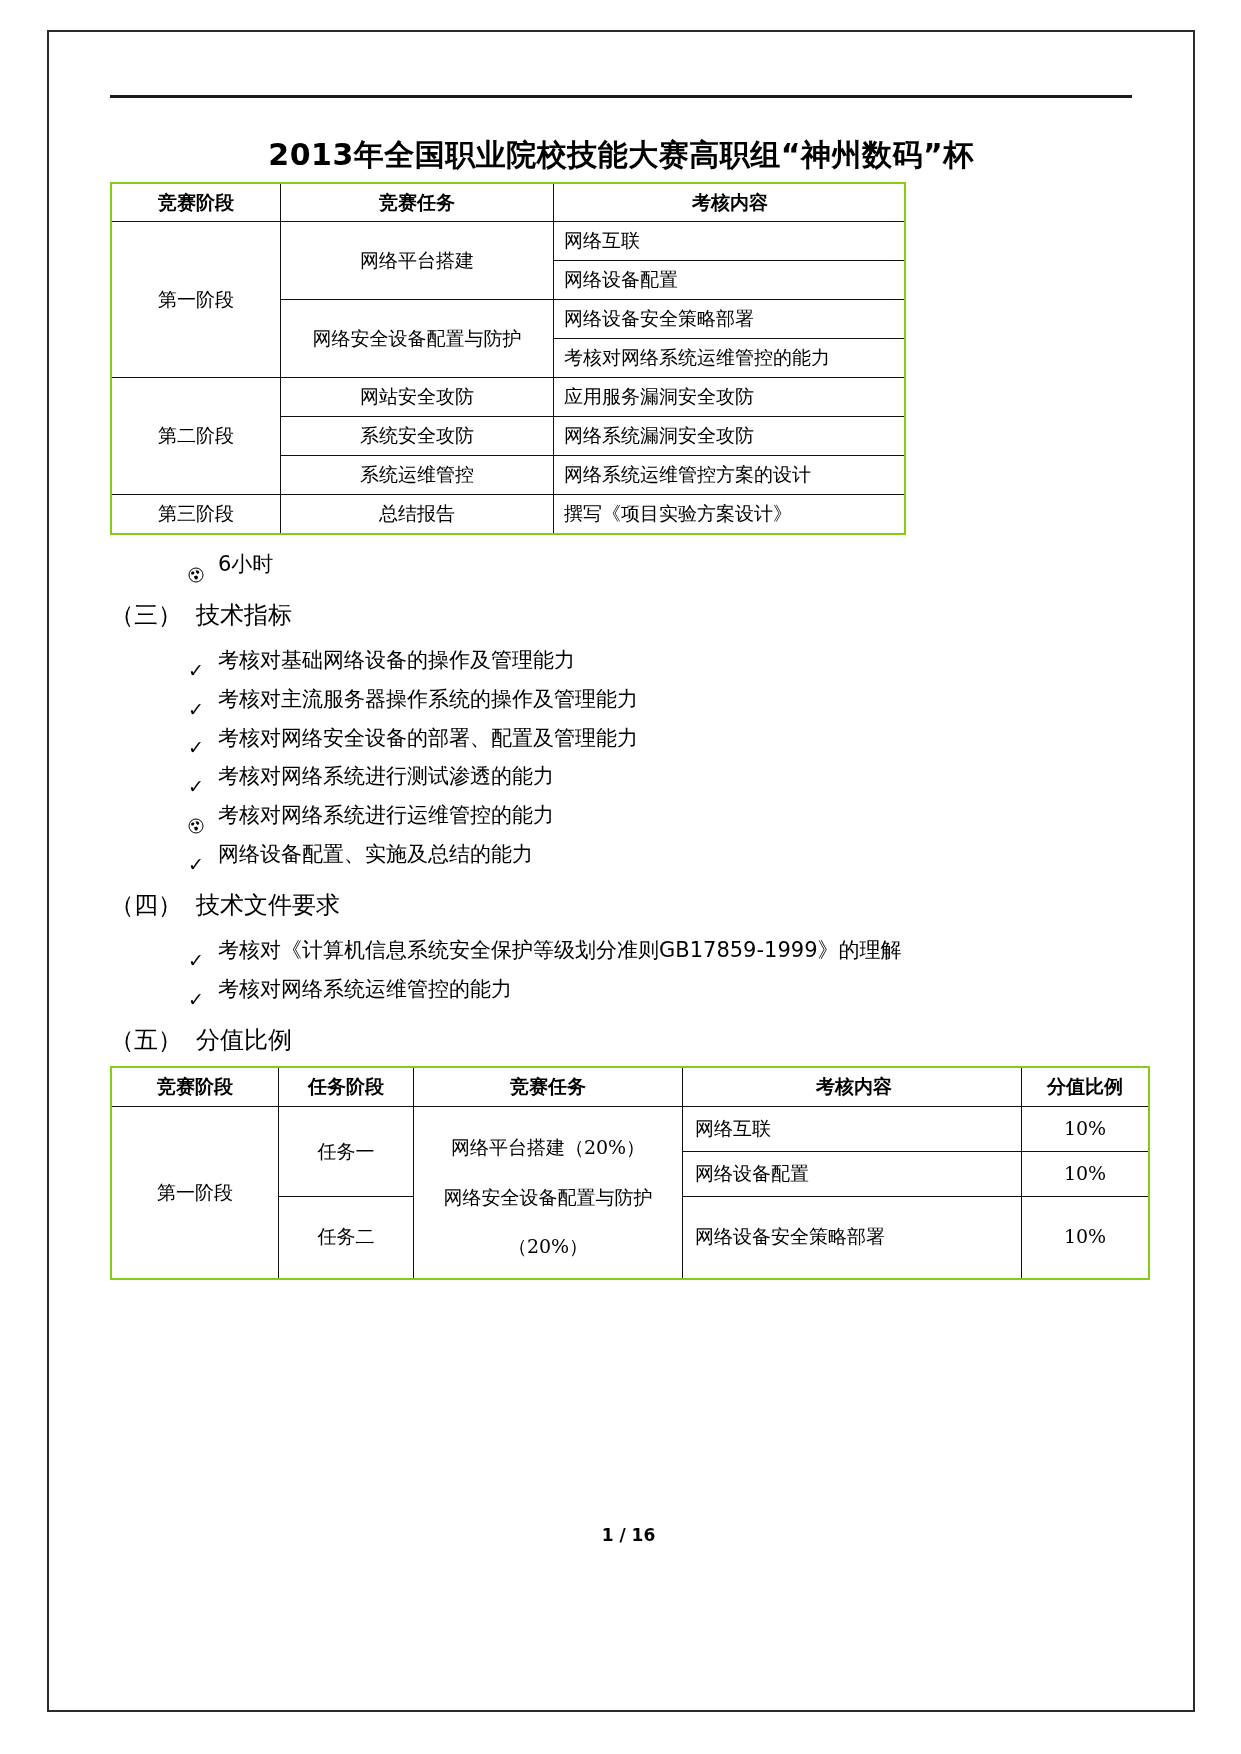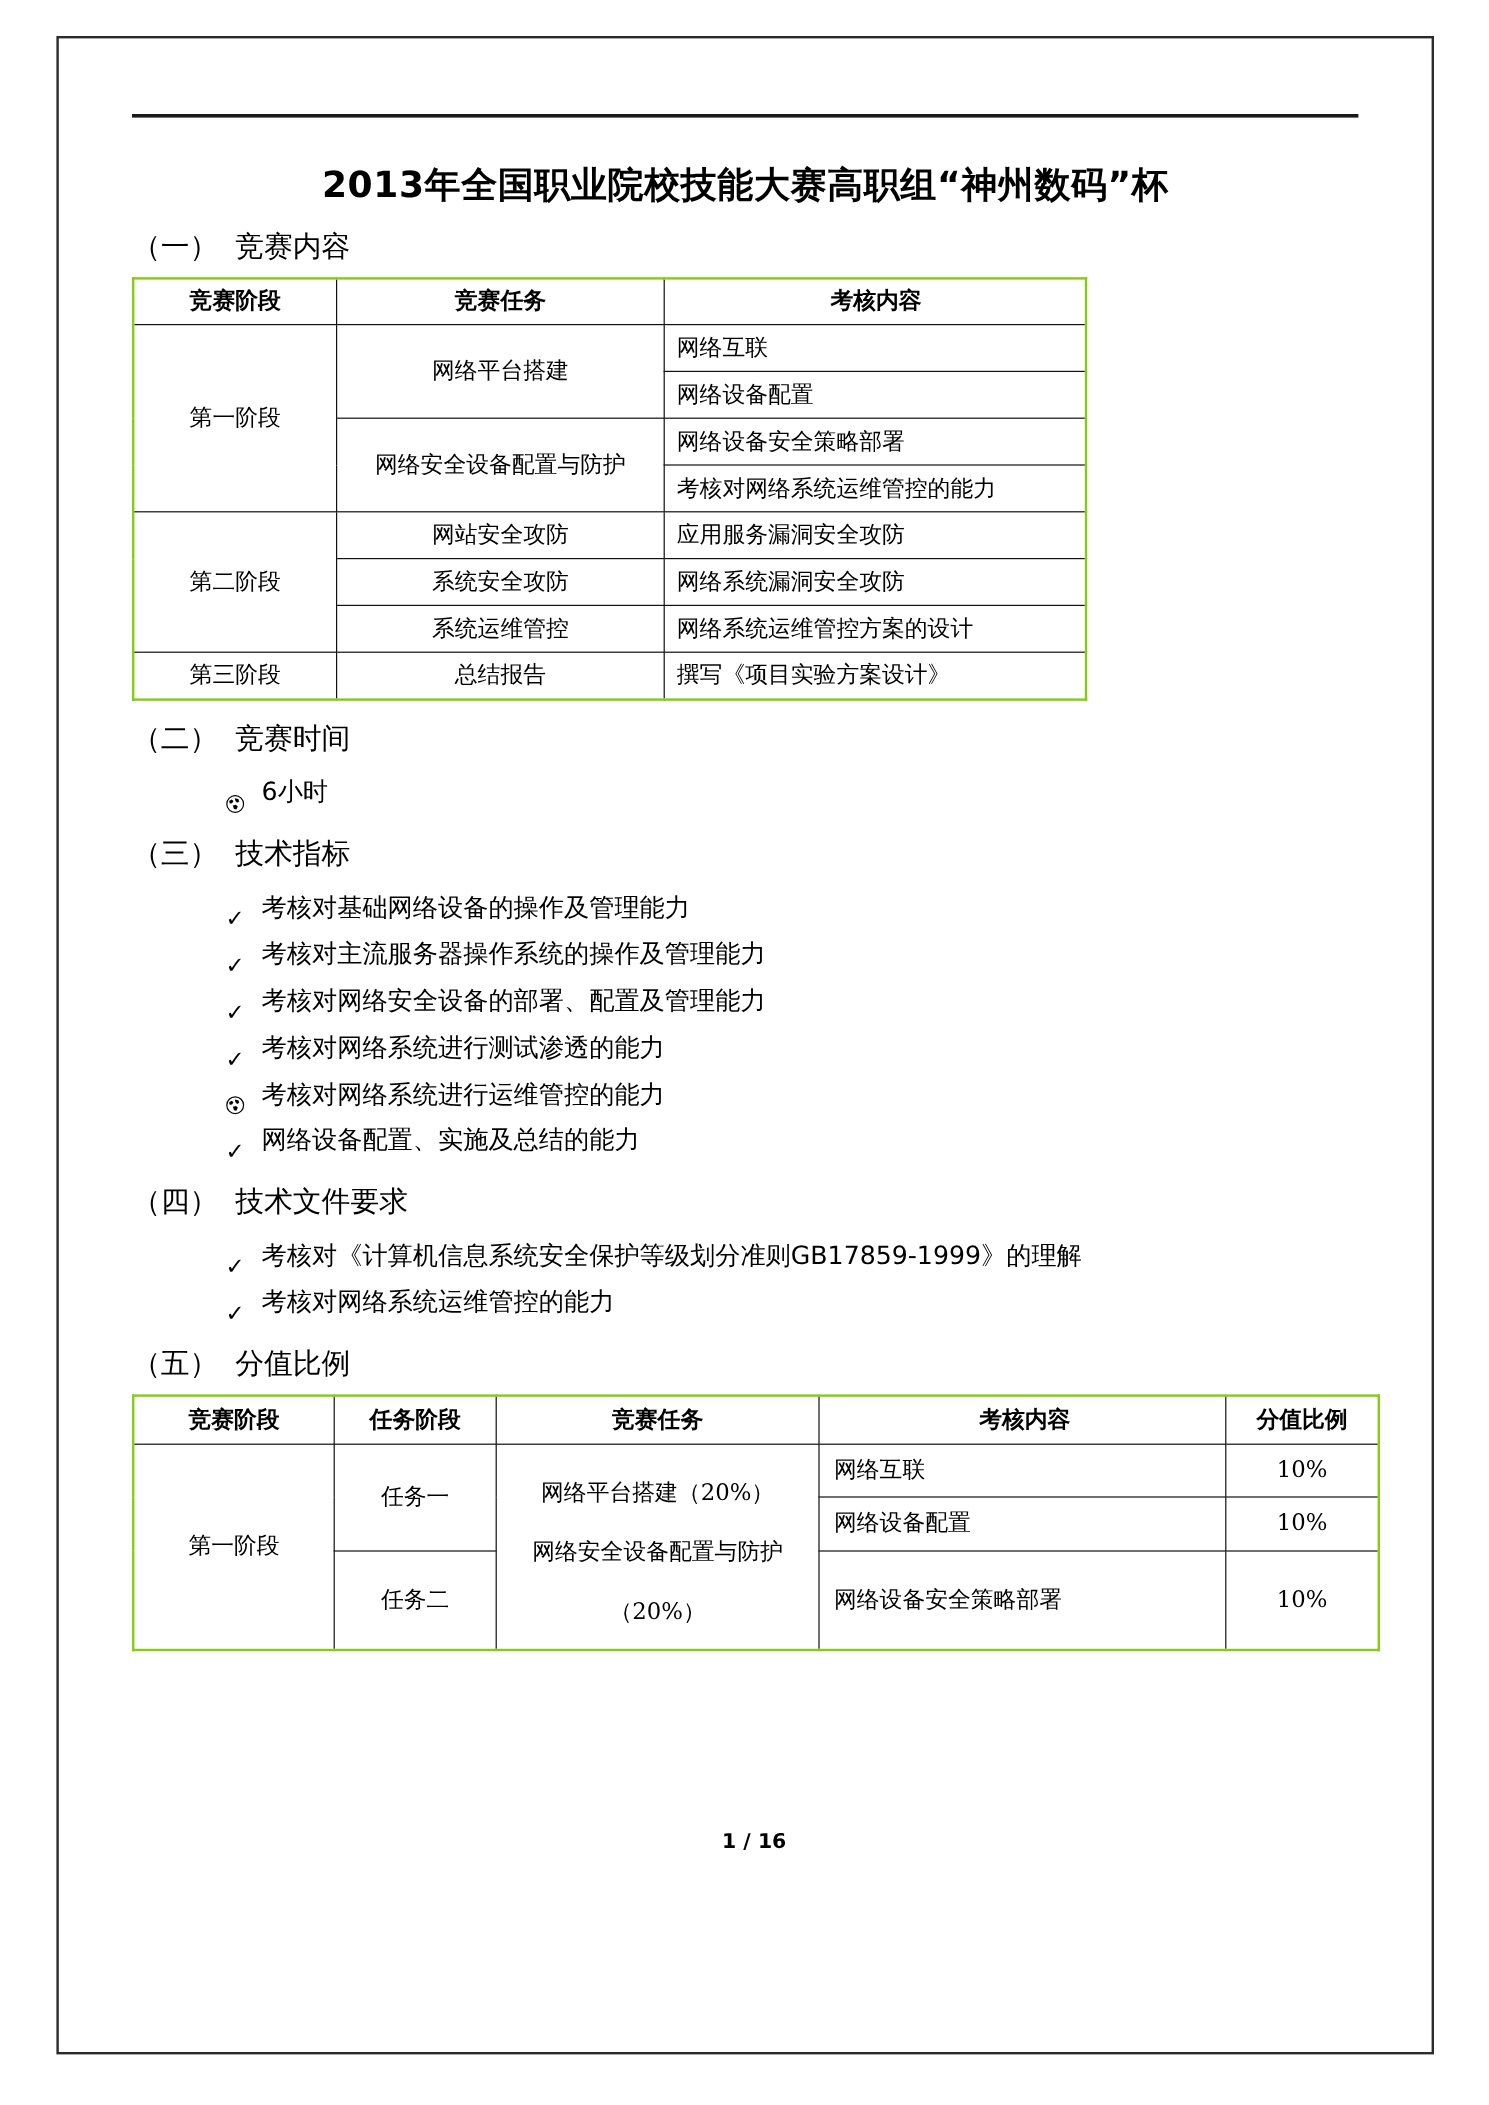--- a/index.html
+++ b/index.html
@@ -167,21 +167,20 @@
 
 <div class="page">
   <div class="scan-frame"></div>
 
   <div class="content">
 
     <div class="rule-top"></div>
 
     <div class="doc-title">2013年全国职业院校技能大赛高职组“神州数码”杯</div>
 
-    <div class="section-heading"><span class="idx">（一）</span><span class="ttl">竞赛内容</span></div>
 
     <table class="doc-table t1">
       <thead>
         <tr>
           <th class="c-stage">竞赛阶段</th>
           <th class="c-task">竞赛任务</th>
           <th class="c-cont" style="text-align:center">考核内容</th>
         </tr>
       </thead>
       <tbody>
@@ -214,21 +213,20 @@
           <td class="c-cont">网络系统运维管控方案的设计</td>
         </tr>
         <tr class="grp-sep">
           <td class="c-stage">第三阶段</td>
           <td class="c-task">总结报告</td>
           <td class="c-cont">撰写《项目实验方案设计》</td>
         </tr>
       </tbody>
     </table>
 
-    <div class="section-heading"><span class="idx">（二）</span><span class="ttl">竞赛时间</span></div>
 
     <ul class="bullets time-list">
       <li>
         <span class="bullet-icon">
           <svg class="globe" viewBox="0 0 16 16" aria-hidden="true">
             <circle cx="8" cy="8" r="7" fill="none" stroke="#000" stroke-width="1"></circle>
             <path d="M3 5.5 L5 4.2 L6.6 5.6 L5.4 7.4 L3.4 7.6 Z" fill="#000"></path>
             <path d="M7.6 3.2 L10.6 3.8 L11.4 6 L9.6 7 L8.2 5.4 Z" fill="#000"></path>
             <path d="M6 9.2 L8.6 8.6 L10.2 10 L9 12.6 L7 12.2 Z" fill="#000"></path>
           </svg>

